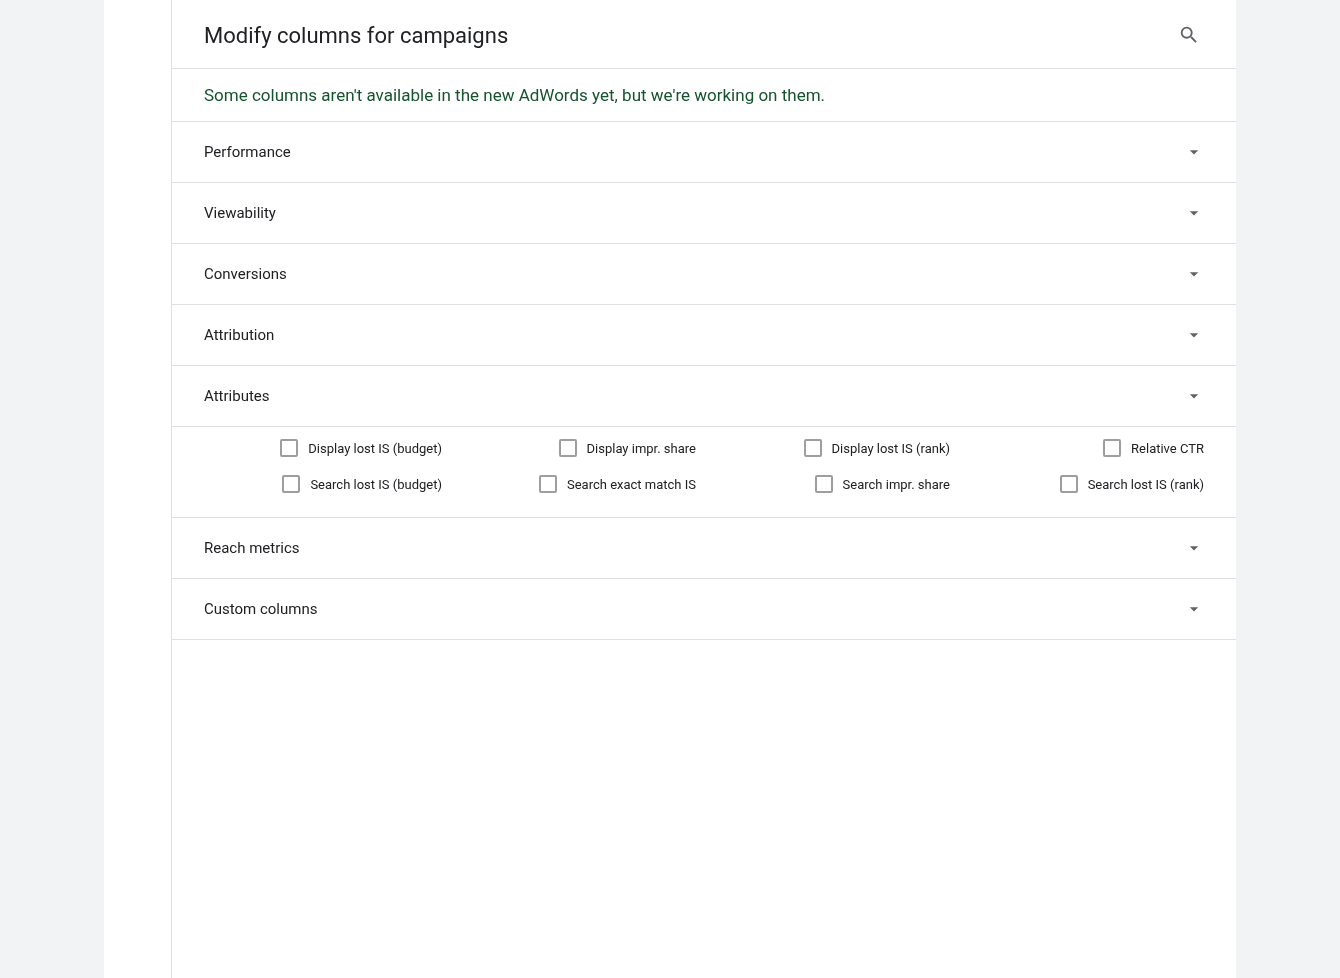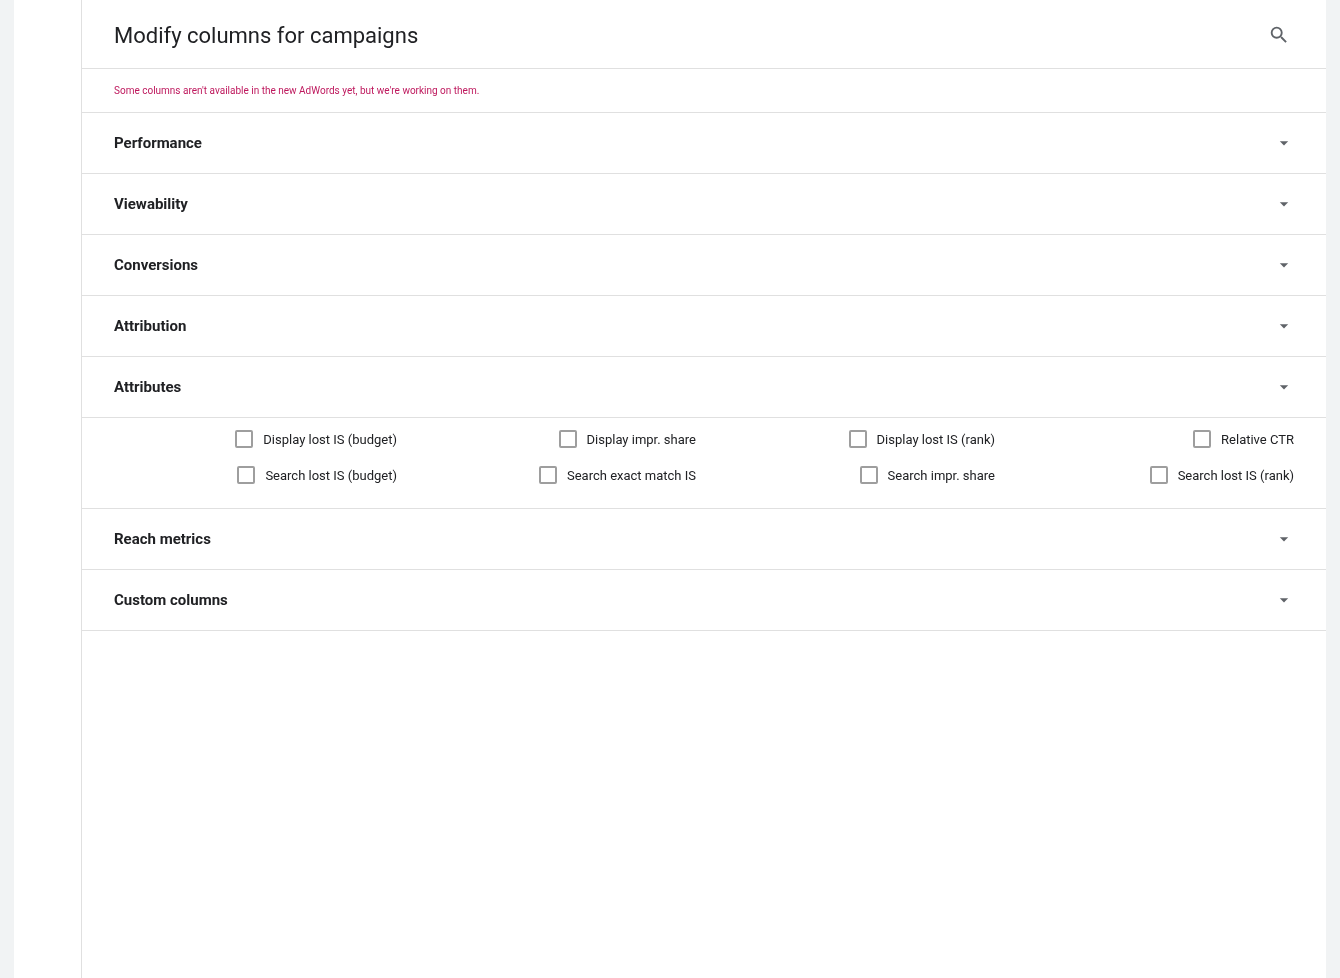--- a/index.html
+++ b/index.html
@@ -13,21 +13,21 @@
       background: #f1f3f4;
       display: flex;
       justify-content: center;
       align-items: flex-start;
       min-height: 978px;
       padding: 0;
     }
 
     .page-wrapper {
       display: flex;
-      width: 1312px;
+      width: 1132px;
       min-height: 978px;
       background: #f1f3f4;
     }
 
     .left-sidebar {
       width: 68px;
       background: #fff;
       border-right: 1px solid #e0e0e0;
       min-height: 978px;
     }
@@ -71,22 +71,22 @@
       fill: #5f6368;
     }
 
     .notice-bar {
       padding: 16px 32px;
       border-bottom: 1px solid #e0e0e0;
       background: #fff;
     }
 
     .notice-text {
-      font-size: 10px;
-      color: #be185d;
+      font-size: 17px;
+      color: #14532d;
     }
 
     .accordion-list {
       flex: 1;
     }
 
     .accordion-item {
       border-bottom: 1px solid #e0e0e0;
     }
 
@@ -96,21 +96,21 @@
       justify-content: space-between;
       padding: 20px 32px;
       cursor: pointer;
       background: #fff;
       user-select: none;
     }
 
     .accordion-label {
       font-size: 15px;
       color: #202124;
-      font-weight: 700;
+      font-weight: 400;
     }
 
     .chevron-icon {
       width: 20px;
       height: 20px;
       fill: #5f6368;
     }
 
     .accordion-content {
       background: #fff;

